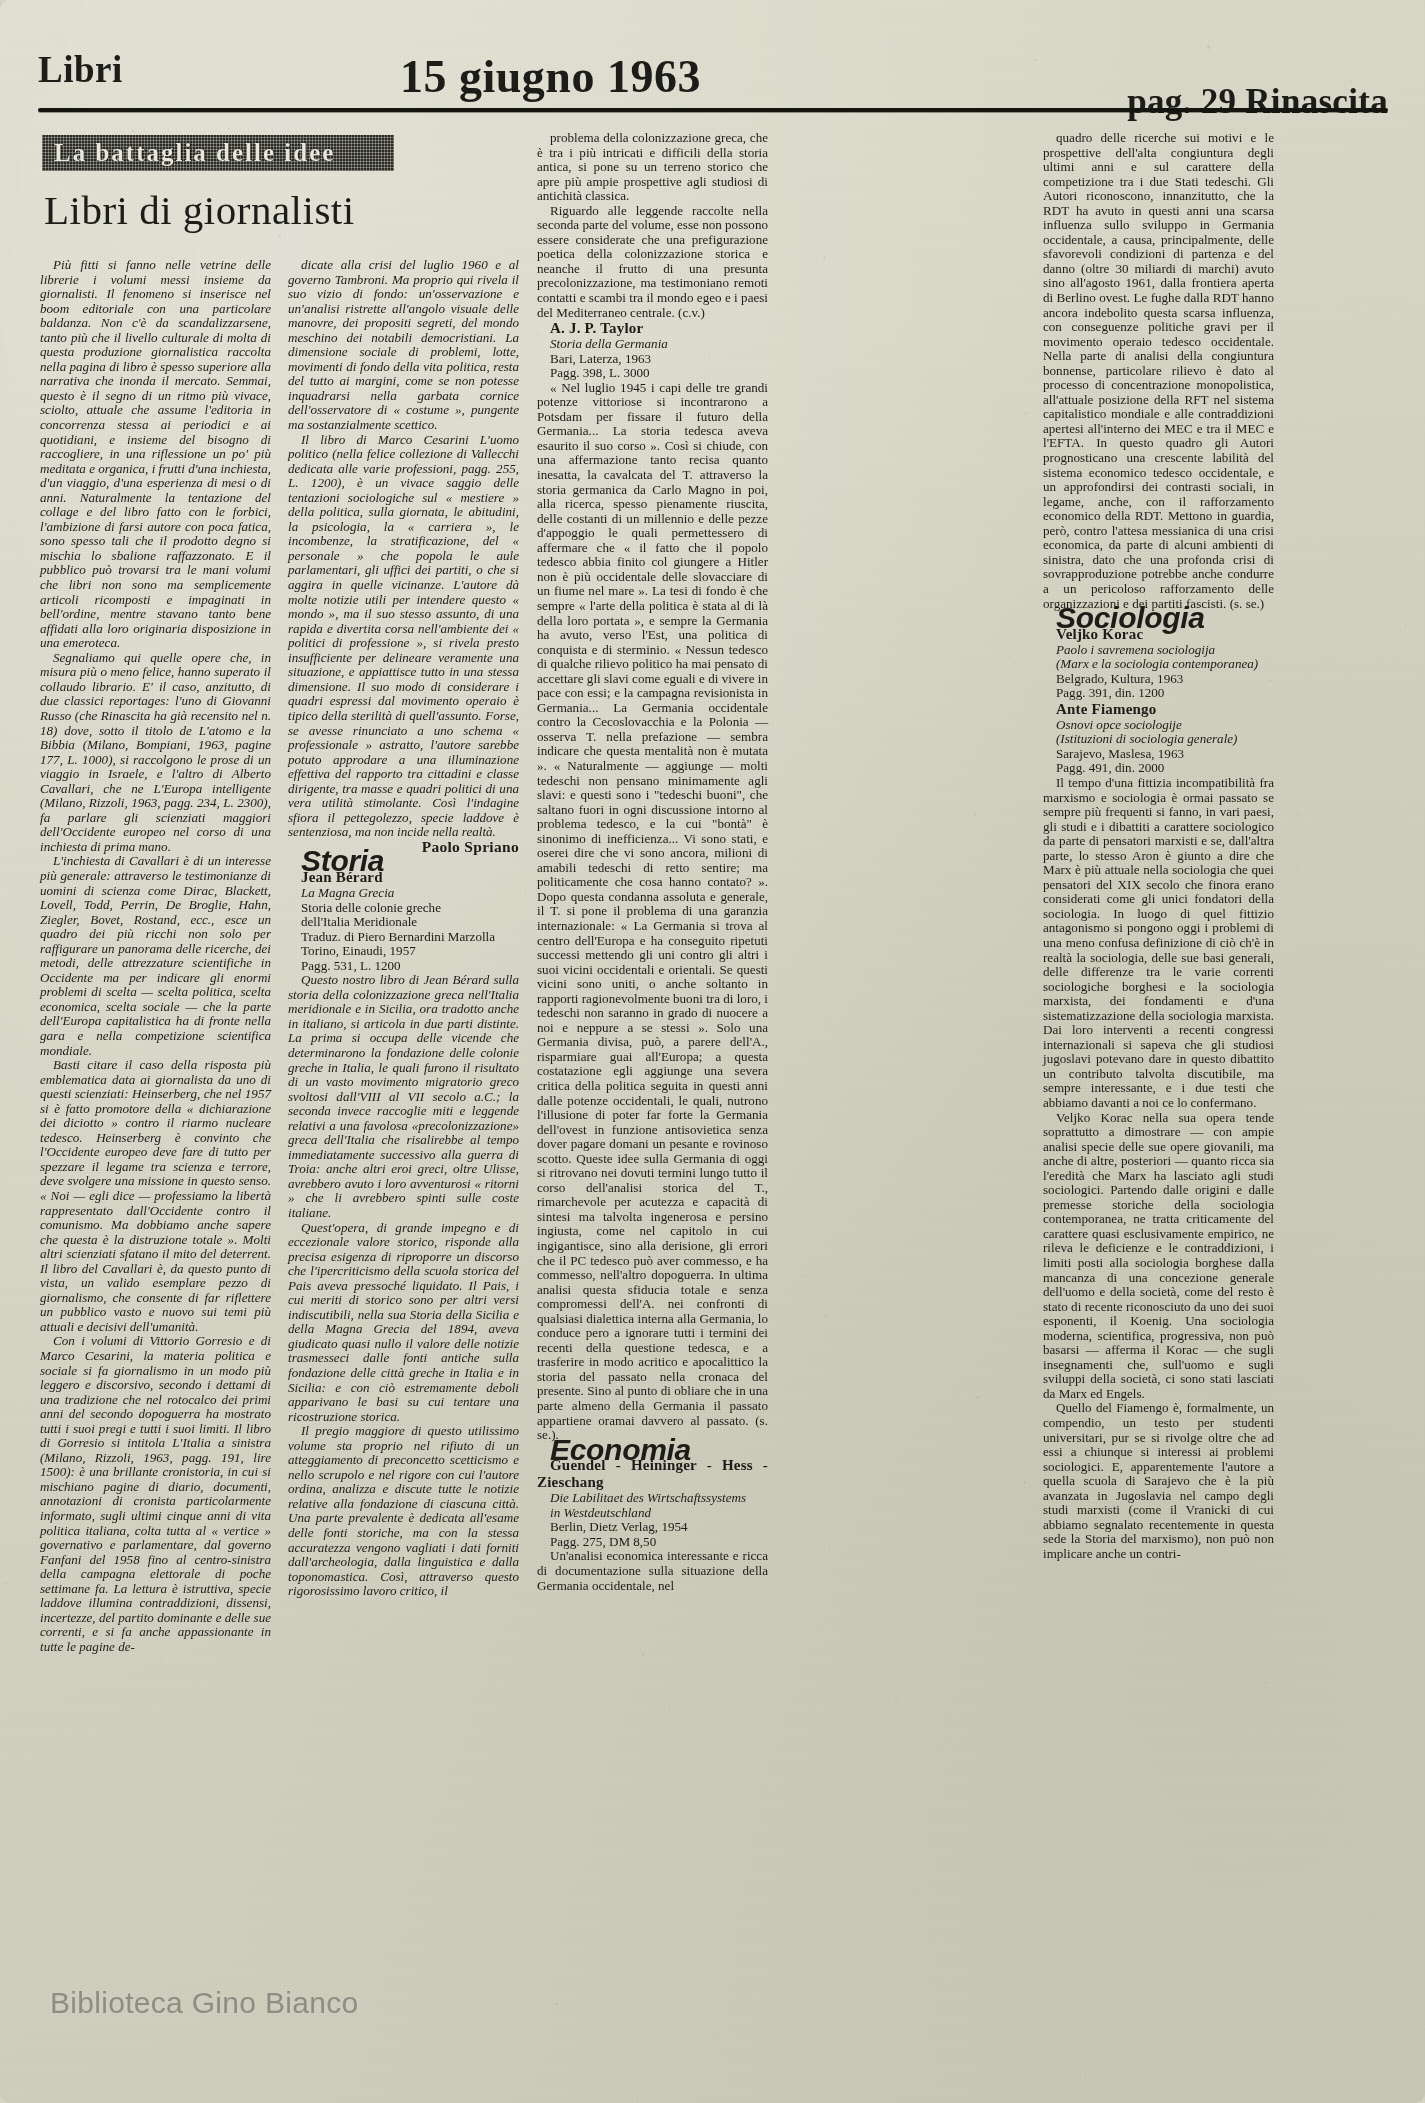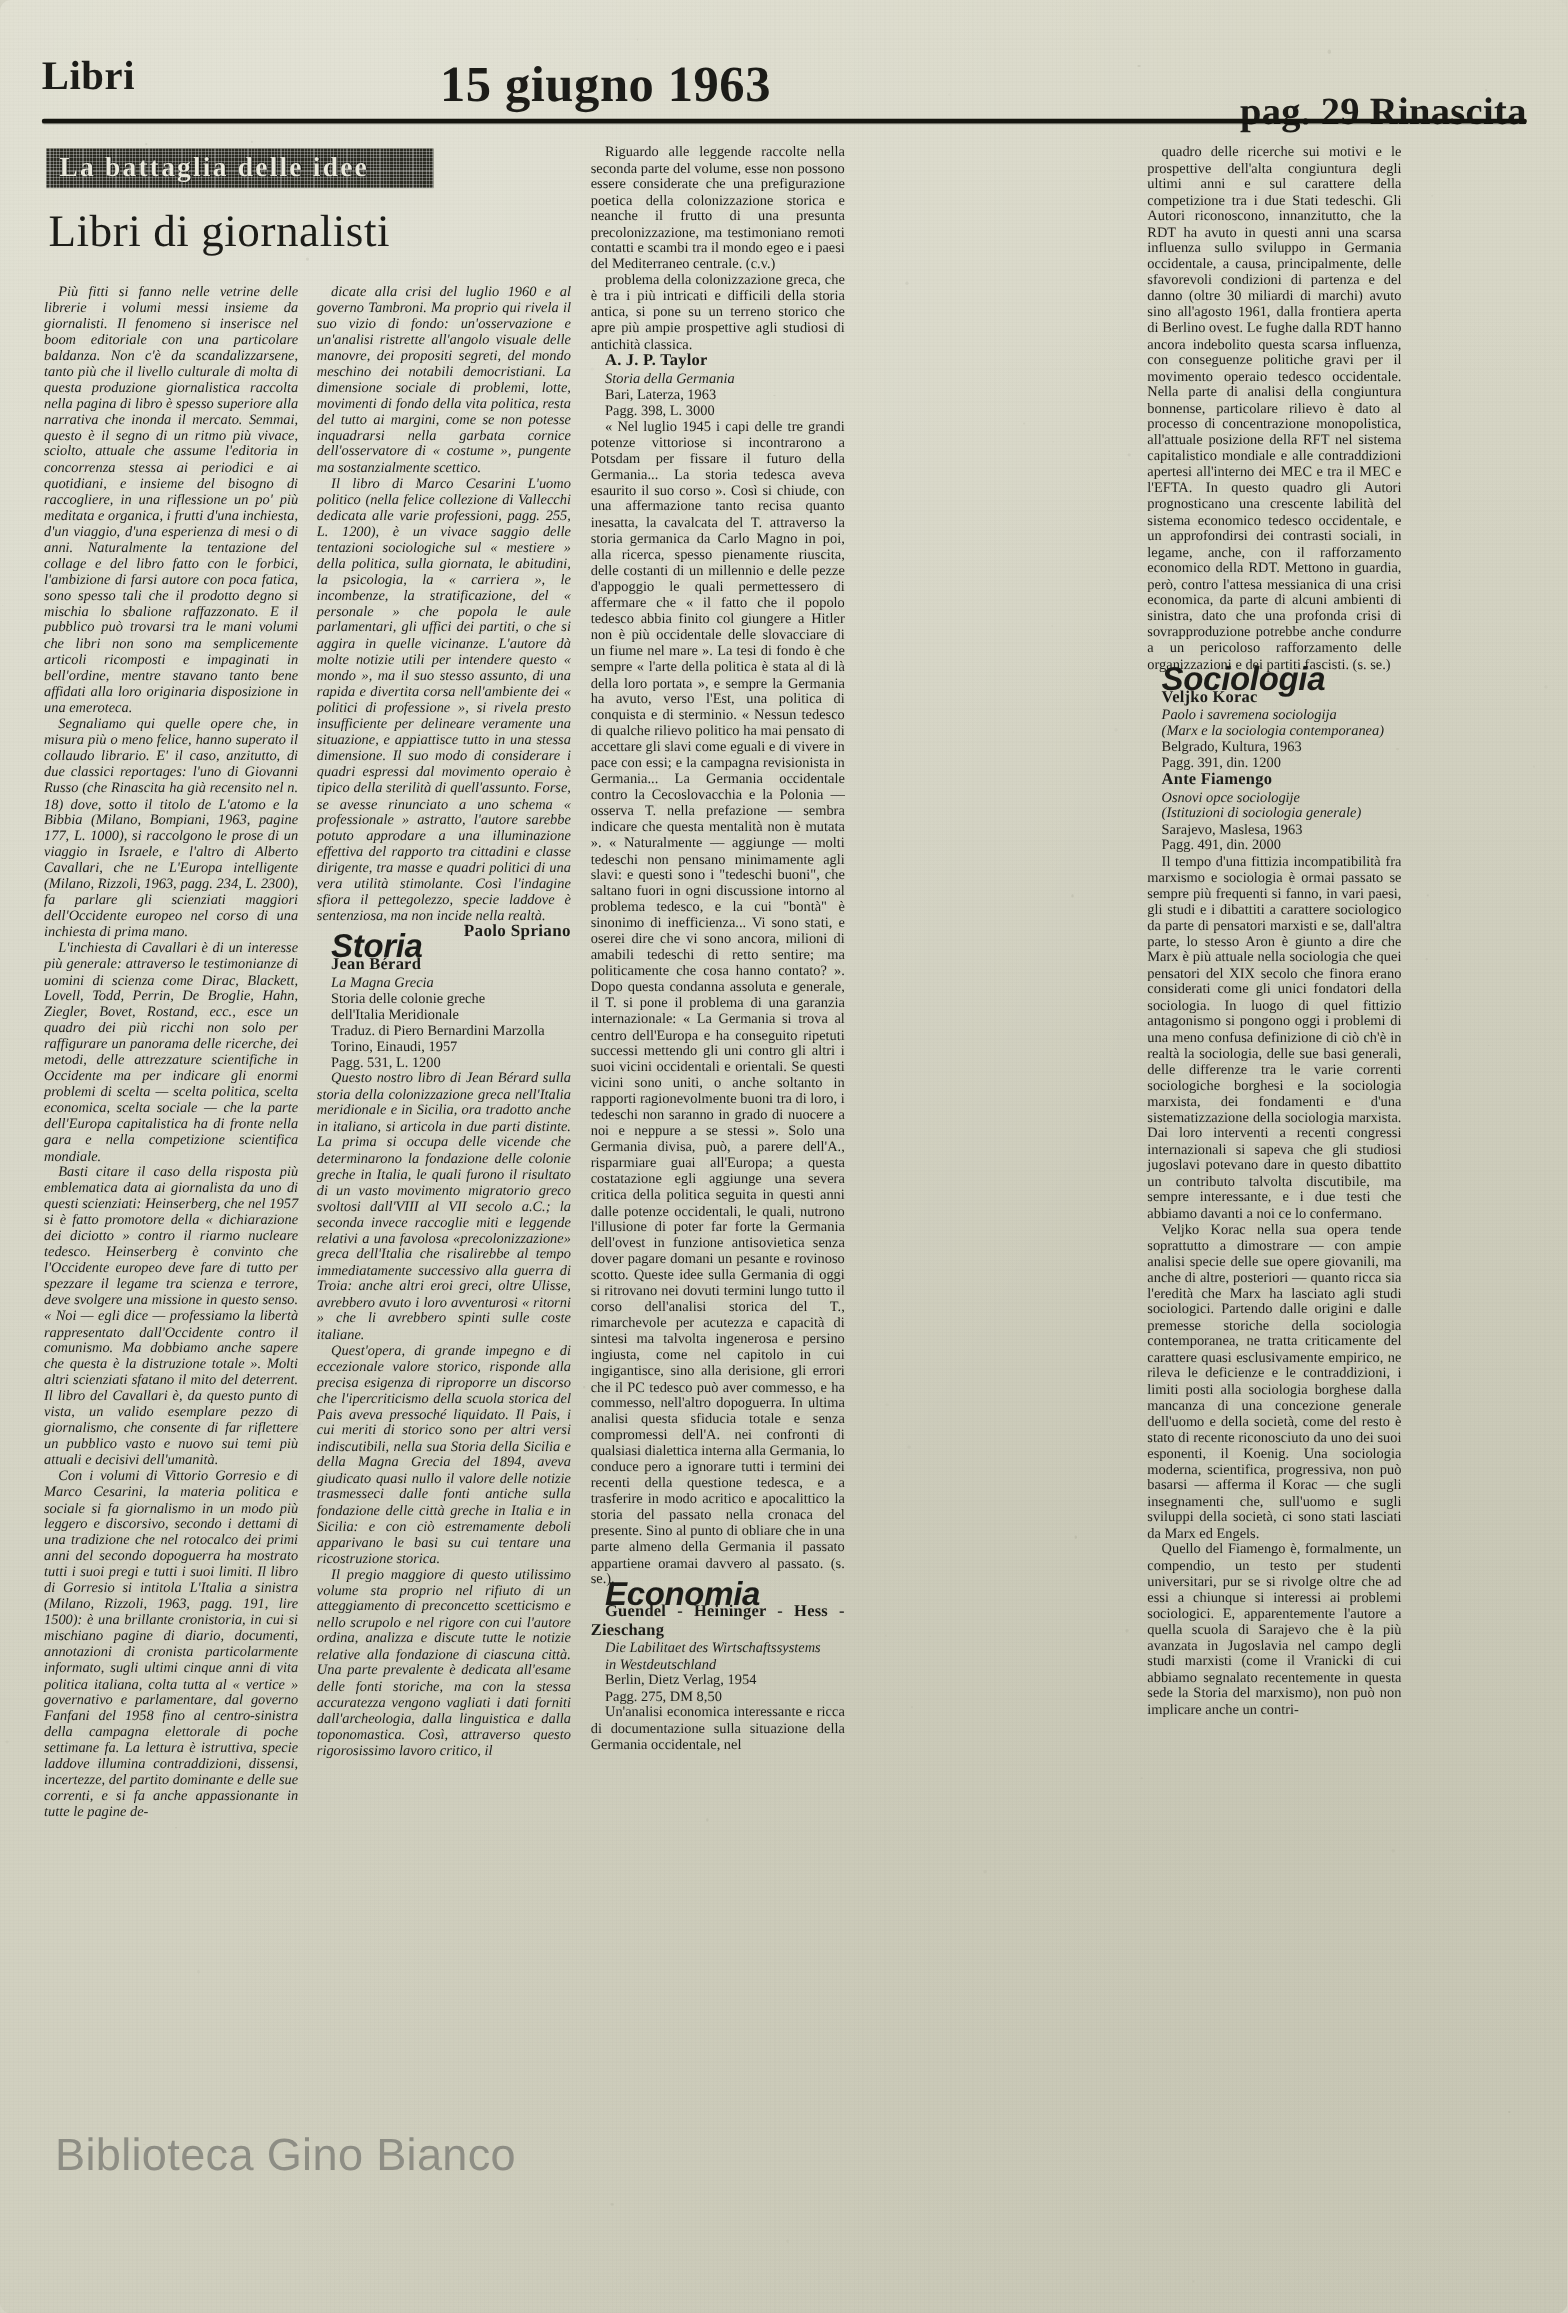--- a/index.html
+++ b/index.html
@@ -70,23 +70,23 @@
     font-weight:700;font-style:italic;font-size:30px;
     margin:26px 0 16px 0;text-indent:0;letter-spacing:-.3px;
   }
   .auth{font-weight:700;font-style:normal;font-size:15px;margin:13px 0 1px 0;
         text-indent:0;letter-spacing:.2px;line-height:17px;}
   .meta{font-style:normal;text-indent:0;margin:0;}
   .meta.i{font-style:italic;}
 
   
   .watermark{
-    position:absolute;left:50px;top:1936px;
+    position:absolute;left:50px;top:1986px;
     font-family:"Liberation Sans", sans-serif;
-    font-size:41px;color:#8d8d84;letter-spacing:.3px;
+    font-size:30px;color:#8d8d84;letter-spacing:.3px;
   }
   .speck{position:absolute;background:rgba(70,70,50,.25);border-radius:50%;}
 </style>
 </head>
 <body>
 
 <div class="page">
   <div class="grain"></div>
 
   <div class="masthead">
@@ -119,22 +119,22 @@
       <p class="meta">Storia delle colonie greche</p>
       <p class="meta">dell'Italia Meridionale</p>
       <p class="meta">Traduz. di Piero Bernardini Marzolla</p>
       <p class="meta">Torino, Einaudi, 1957</p>
       <p class="meta">Pagg. 531, L. 1200</p>
       <p class="body">Questo nostro libro di Jean Bérard sulla storia della colonizzazione greca nell'Italia meridionale e in Sicilia, ora tradotto anche in italiano, si articola in due parti distinte. La prima si occupa delle vicende che determinarono la fondazione delle colonie greche in Italia, le quali furono il risultato di un vasto movimento migratorio greco svoltosi dall'VIII al VII secolo a.C.; la seconda invece raccoglie miti e leggende relativi a una favolosa «precolonizzazione» greca dell'Italia che risalirebbe al tempo immediatamente successivo alla guerra di Troia: anche altri eroi greci, oltre Ulisse, avrebbero avuto i loro avventurosi « ritorni » che li avrebbero spinti sulle coste italiane.</p>
       <p class="body">Quest'opera, di grande impegno e di eccezionale valore storico, risponde alla precisa esigenza di riproporre un discorso che l'ipercriticismo della scuola storica del Pais aveva pressoché liquidato. Il Pais, i cui meriti di storico sono per altri versi indiscutibili, nella sua Storia della Sicilia e della Magna Grecia del 1894, aveva giudicato quasi nullo il valore delle notizie trasmesseci dalle fonti antiche sulla fondazione delle città greche in Italia e in Sicilia: e con ciò estremamente deboli apparivano le basi su cui tentare una ricostruzione storica.</p>
       <p class="body">Il pregio maggiore di questo utilissimo volume sta proprio nel rifiuto di un atteggiamento di preconcetto scetticismo e nello scrupolo e nel rigore con cui l'autore ordina, analizza e discute tutte le notizie relative alla fondazione di ciascuna città. Una parte prevalente è dedicata all'esame delle fonti storiche, ma con la stessa accuratezza vengono vagliati i dati forniti dall'archeologia, dalla linguistica e dalla toponomastica. Così, attraverso questo rigorosissimo lavoro critico, il</p>
     </div>
   <div class="col c3 ro">
+      <p class="body">problema della colonizzazione greca, che è tra i più intricati e difficili della storia antica, si pone su un terreno storico che apre più ampie prospettive agli studiosi di antichità classica.</p>
       <p class="body">Riguardo alle leggende raccolte nella seconda parte del volume, esse non possono essere considerate che una prefigurazione poetica della colonizzazione storica e neanche il frutto di una presunta precolonizzazione, ma testimoniano remoti contatti e scambi tra il mondo egeo e i paesi del Mediterraneo centrale. (c.v.)</p>
-      <p class="body">problema della colonizzazione greca, che è tra i più intricati e difficili della storia antica, si pone su un terreno storico che apre più ampie prospettive agli studiosi di antichità classica.</p>
       <p class="auth">A. J. P. Taylor</p>
       <p class="meta i">Storia della Germania</p>
       <p class="meta">Bari, Laterza, 1963</p>
       <p class="meta">Pagg. 398, L. 3000</p>
       <p class="body">« Nel luglio 1945 i capi delle tre grandi potenze vittoriose si incontrarono a Potsdam per fissare il futuro della Germania... La storia tedesca aveva esaurito il suo corso ». Così si chiude, con una affermazione tanto recisa quanto inesatta, la cavalcata del T. attraverso la storia germanica da Carlo Magno in poi, alla ricerca, spesso pienamente riuscita, delle costanti di un millennio e delle pezze d'appoggio le quali permettessero di affermare che « il fatto che il popolo tedesco abbia finito col giungere a Hitler non è più occidentale delle slovacciare di un fiume nel mare ». La tesi di fondo è che sempre « l'arte della politica è stata al di là della loro portata », e sempre la Germania ha avuto, verso l'Est, una politica di conquista e di sterminio. « Nessun tedesco di qualche rilievo politico ha mai pensato di accettare gli slavi come eguali e di vivere in pace con essi; e la campagna revisionista in Germania... La Germania occidentale contro la Cecoslovacchia e la Polonia — osserva T. nella prefazione — sembra indicare che questa mentalità non è mutata ». « Naturalmente — aggiunge — molti tedeschi non pensano minimamente agli slavi: e questi sono i "tedeschi buoni", che saltano fuori in ogni discussione intorno al problema tedesco, e la cui "bontà" è sinonimo di inefficienza... Vi sono stati, e oserei dire che vi sono ancora, milioni di amabili tedeschi di retto sentire; ma politicamente che cosa hanno contato? ». Dopo questa condanna assoluta e generale, il T. si pone il problema di una garanzia internazionale: « La Germania si trova al centro dell'Europa e ha conseguito ripetuti successi mettendo gli uni contro gli altri i suoi vicini occidentali e orientali. Se questi vicini sono uniti, o anche soltanto in rapporti ragionevolmente buoni tra di loro, i tedeschi non saranno in grado di nuocere a noi e neppure a se stessi ». Solo una Germania divisa, può, a parere dell'A., risparmiare guai all'Europa; a questa costatazione egli aggiunge una severa critica della politica seguita in questi anni dalle potenze occidentali, le quali, nutrono l'illusione di poter far forte la Germania dell'ovest in funzione antisovietica senza dover pagare domani un pesante e rovinoso scotto. Queste idee sulla Germania di oggi si ritrovano nei dovuti termini lungo tutto il corso dell'analisi storica del T., rimarchevole per acutezza e capacità di sintesi ma talvolta ingenerosa e persino ingiusta, come nel capitolo in cui ingigantisce, sino alla derisione, gli errori che il PC tedesco può aver commesso, e ha commesso, nell'altro dopoguerra. In ultima analisi questa sfiducia totale e senza compromessi dell'A. nei confronti di qualsiasi dialettica interna alla Germania, lo conduce pero a ignorare tutti i termini dei recenti della questione tedesca, e a trasferire in modo acritico e apocalittico la storia del passato nella cronaca del presente. Sino al punto di obliare che in una parte almeno della Germania il passato appartiene oramai davvero al passato. (s. se.).</p>
       <p class="sect">Economia</p>
       <p class="auth">Guendel - Heininger - Hess - Zieschang</p>
       <p class="meta i">Die Labilitaet des Wirtschaftssystems</p>
       <p class="meta i">in Westdeutschland</p>
       <p class="meta">Berlin, Dietz Verlag, 1954</p>

